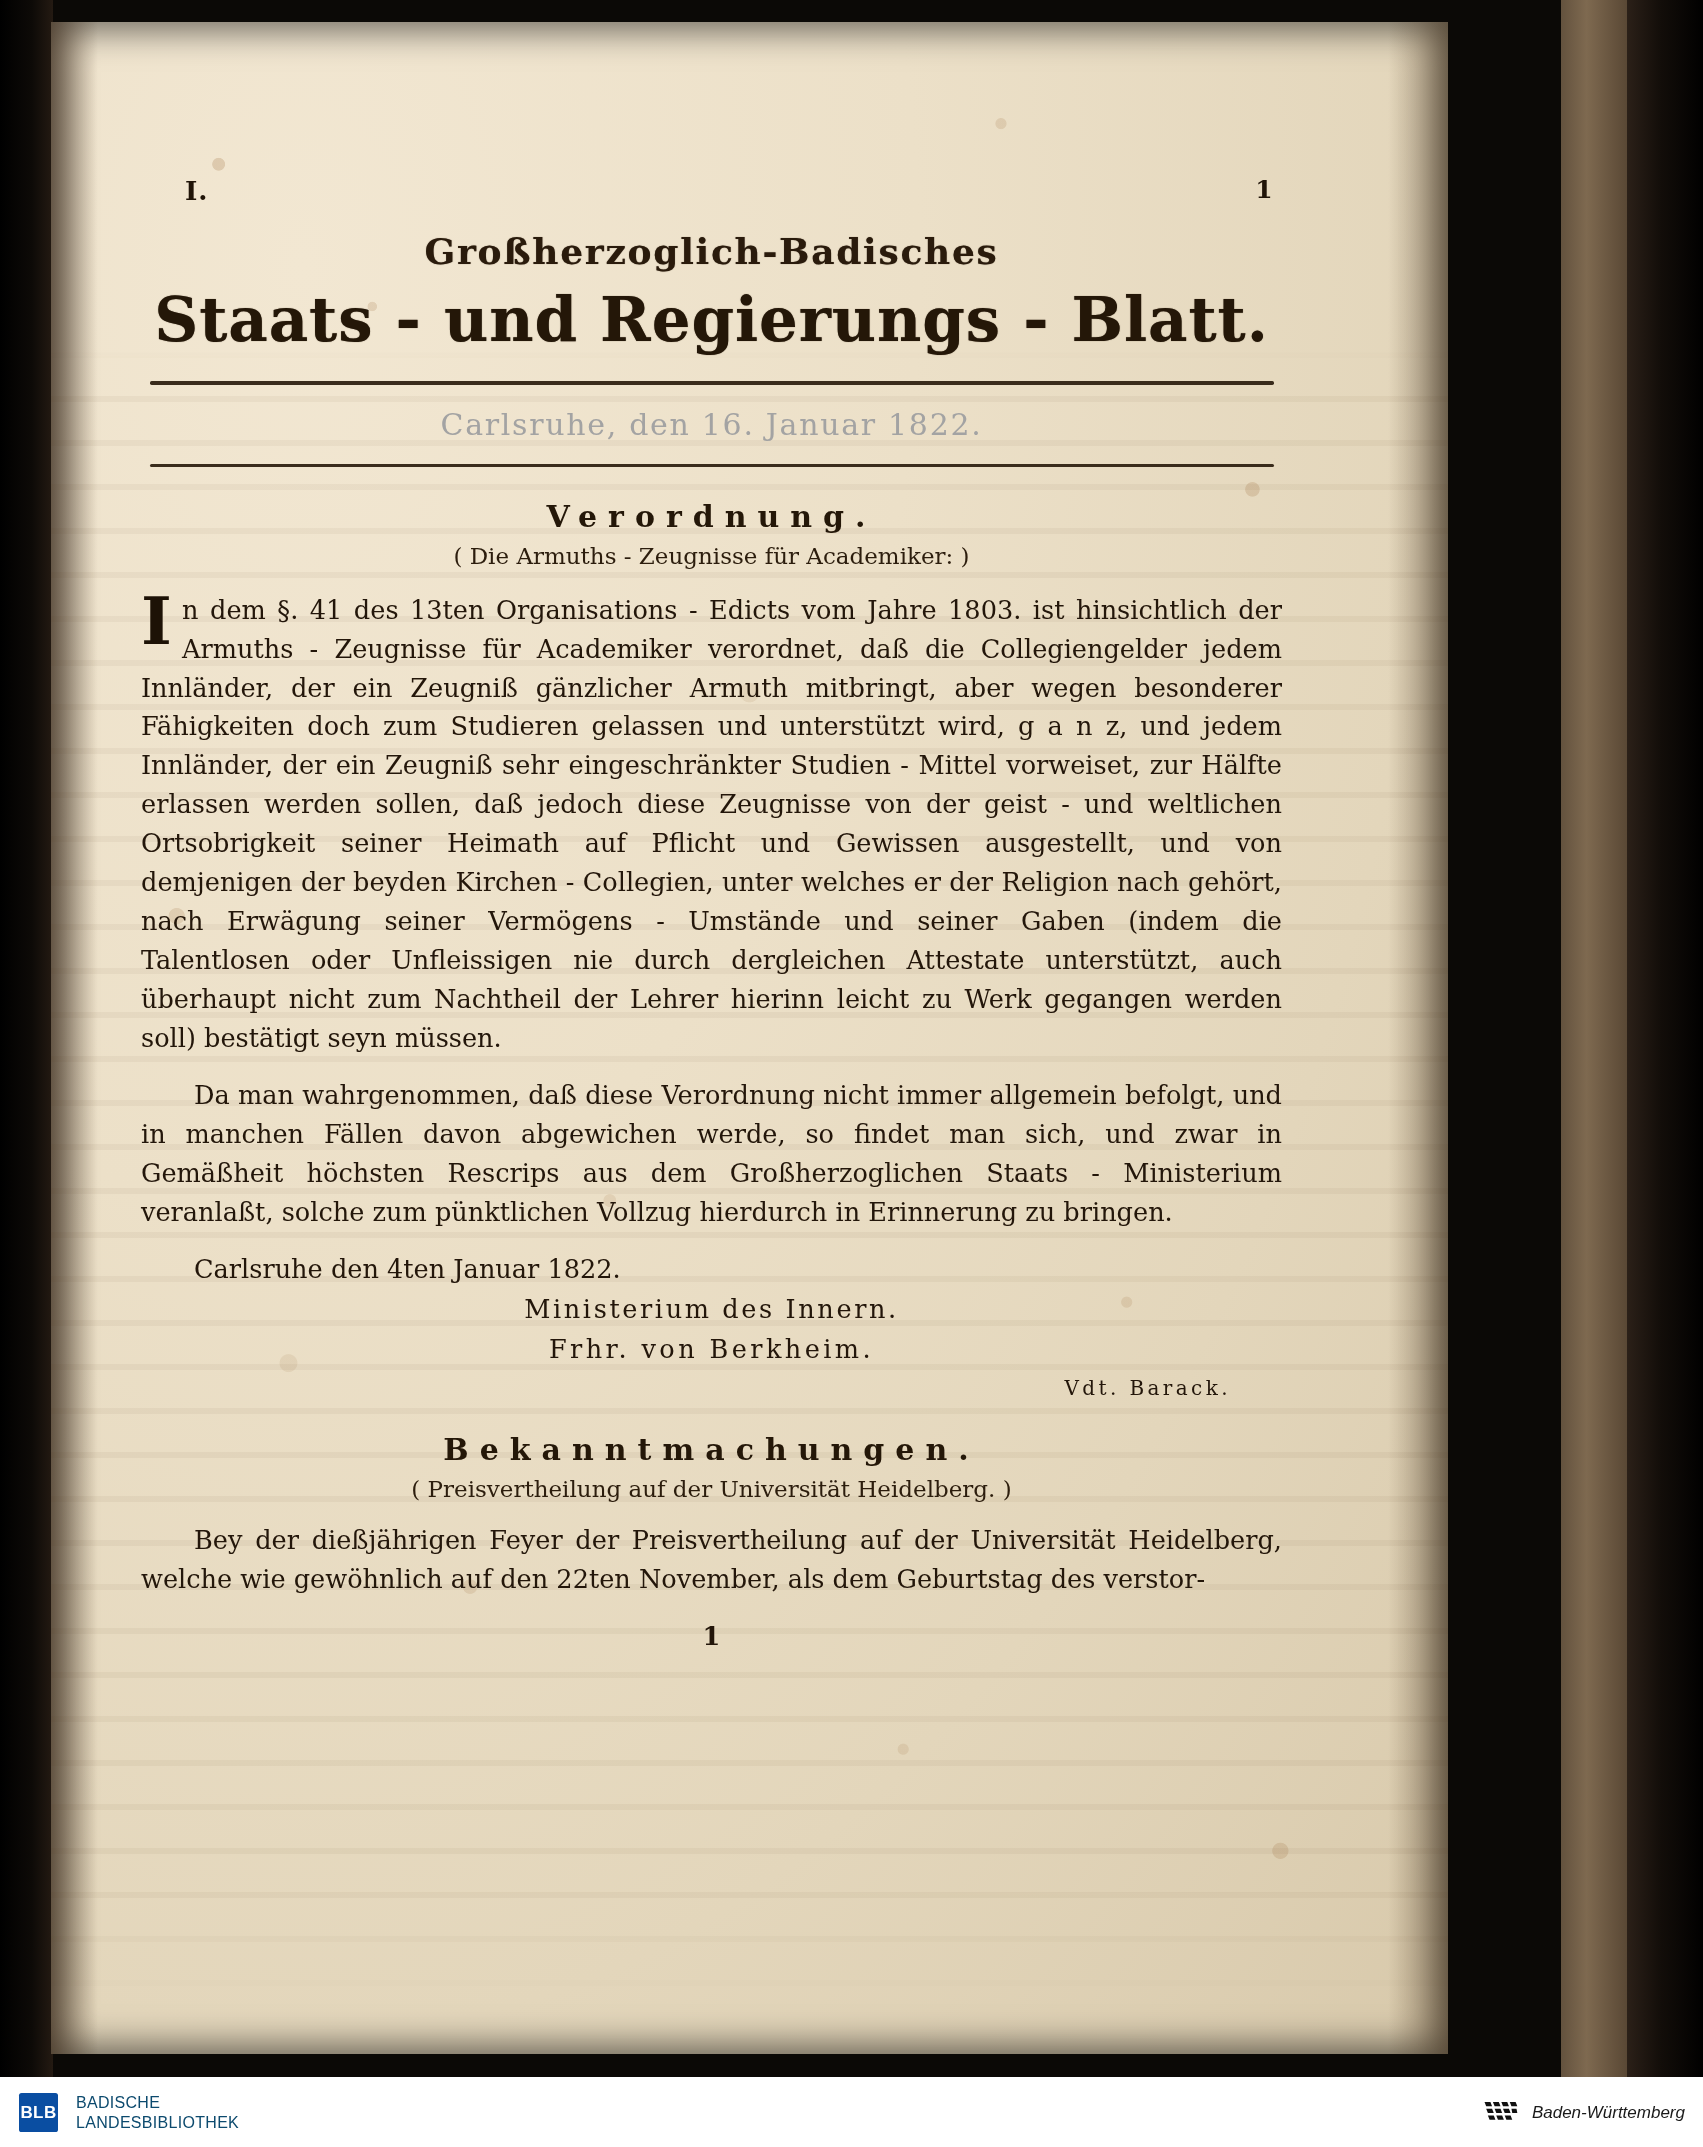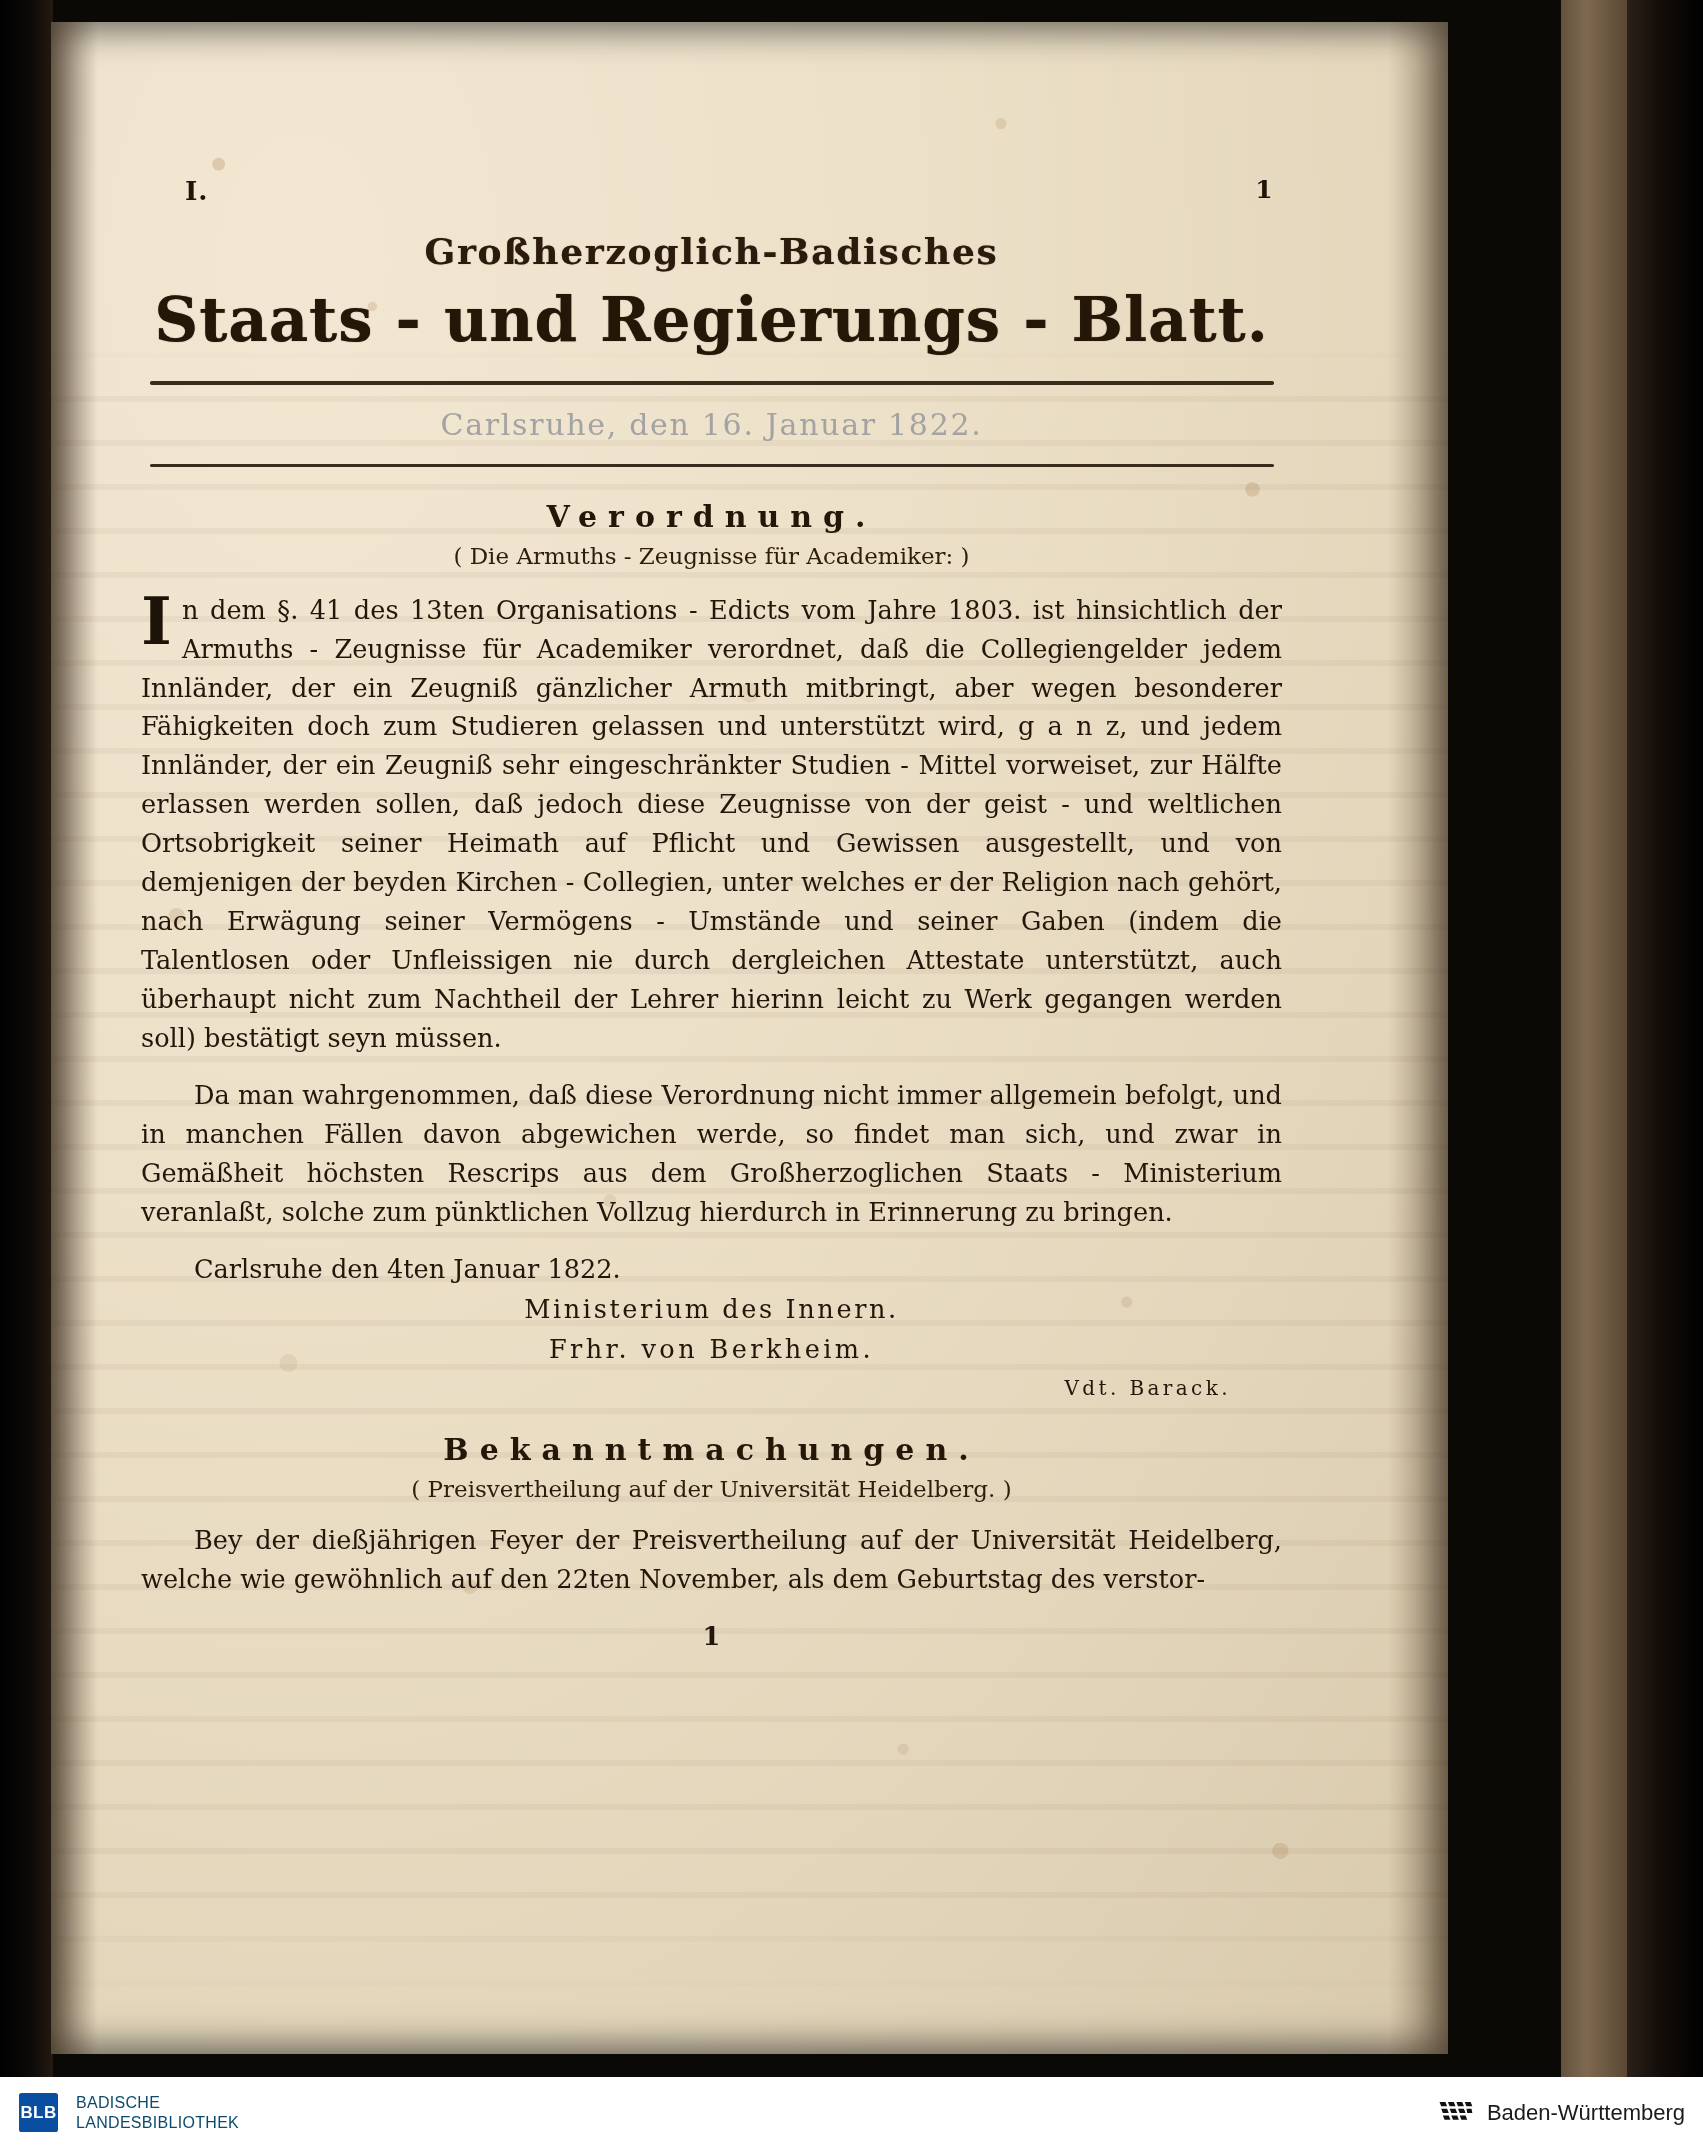--- a/index.html
+++ b/index.html
@@ -267,22 +267,23 @@
     color: #0c4a6e;
     letter-spacing: 0.3px;
   }
   .footer-right { display: flex; align-items: center; gap: 12px; }
   .bw-mark {
     width: 39px; height: 34px;
     display: flex; align-items: center; justify-content: center;
   }
   .bw-text {
     font-family: "Liberation Sans", sans-serif;
-    font-size: 22px;
+    font-size: 17px;
     color: #1a1a1a;
+    font-style: italic;
   }
 </style>
 </head>
 <body>
 
 <div class="scan">
   <div class="gutter-left"></div>
   <div class="board-edge"></div>
   <div class="gutter-right"></div>
 

